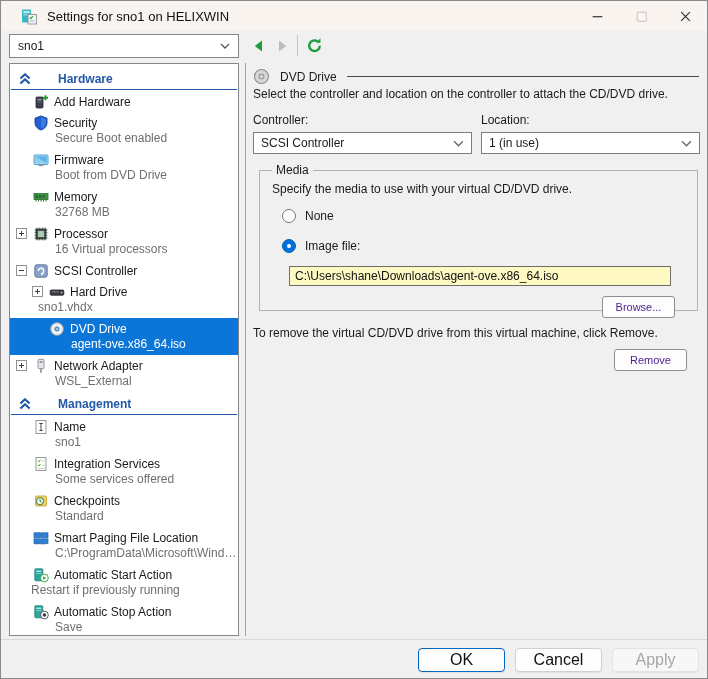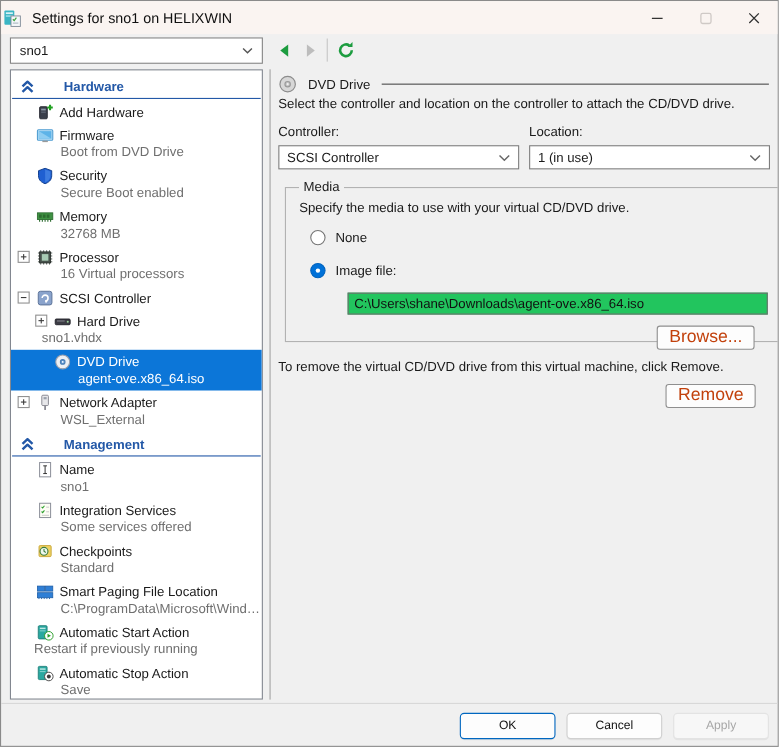--- a/index.html
+++ b/index.html
@@ -6,21 +6,21 @@
   html,body { background:#cfcfcf; }
   body { font-family:"Liberation Sans", sans-serif; }
   .window {
     position:relative; width:708px; height:679px;
     background:#f0f0f0; border:1px solid #8a8a8a; overflow:hidden;
     font-size:12px; color:#1a1a1a;
   }
   
   .titlebar {
     position:absolute; left:0; top:0; right:0; height:30px;
-    background:#faf4f1; display:flex; align-items:center; padding-left:2px;
+    background:#faf4f1; display:flex; align-items:center; padding-left:20px;
   }
   .app-icon { width:17px; height:17px; display:inline-flex; }
   .title-text { margin-left:9px; font-size:13px; color:#111; }
   .win-controls { margin-left:auto; display:flex; height:30px; }
   .win-btn { width:44px; height:30px; display:flex; align-items:center; justify-content:center; }
   .win-btn svg { width:13px; height:13px; }
   
   .vm-select {
     position:absolute; left:8px; top:33px; width:230px; height:24px;
     background:#fff; border:1px solid #848484; display:flex; align-items:center;
@@ -84,38 +84,38 @@
   .radio-row { display:flex; align-items:center; gap:9px; margin-left:12px; }
   .radio-row.first { margin-top:13px; }
   .radio-row.second { margin-top:16px; }
   .radio { width:14px; height:14px; border-radius:50%; border:1px solid #767676; background:#fff; position:relative; flex:none; }
   .radio.selected { background:#0071d8; border-color:#0063be; }
   .radio.selected::after {
     content:''; position:absolute; left:4px; top:4px; width:4px; height:4px;
     border-radius:50%; background:#fff;
   }
   .path-input {
-    display:block; margin-top:13px; margin-left:46px; width:382px; height:20px;
-    border:1px solid #6e6e6e; background:#22c55e; font-family:"Liberation Sans", sans-serif;
+    display:block; margin-top:13px; margin-left:19px; width:382px; height:20px;
+    border:1px solid #6e6e6e; background:#fef9c3; font-family:"Liberation Sans", sans-serif;
     font-size:12px; padding:0 5px; color:#111;
   }
   .browse-row { display:flex; justify-content:flex-end; margin-top:10px; padding-right:12px; }
   .btn {
     height:22px; min-width:73px; background:#fdfdfd; border:1px solid #8f8f8f;
-    border-radius:3px; font-size:16px; display:flex; align-items:center; justify-content:center;
-    padding:0 10px; color:#c2410c;
+    border-radius:3px; font-size:11px; display:flex; align-items:center; justify-content:center;
+    padding:0 10px; color:#4c1d95;
   }
   .remove-hint { margin-top:15px; }
   .remove-row { display:flex; justify-content:flex-end; margin-top:9px; padding-right:14px; }
   
   .footer-divider { position:absolute; left:0; right:0; top:638px; height:1px; background:#d8d8d8; }
   .footer-btn {
     position:absolute; top:647px; width:87px; height:24px; border-radius:4px;
     background:#fdfdfd; border:1px solid #d0d0d0; box-shadow:0 1px 0 rgba(0,0,0,0.05);
-    display:flex; align-items:center; justify-content:center; font-size:11px; color:#111;
+    display:flex; align-items:center; justify-content:center; font-size:16px; color:#111;
   }
   .footer-btn.ok { left:417px; border:1px solid #0067c0; }
   .footer-btn.cancel { left:514px; }
   .footer-btn.apply { left:611px; color:#a6a6a6; background:#f7f7f7; border-color:#e3e3e3; }
 </style>
 </head>
 <body>
 
 <div class="window">
 
@@ -197,43 +197,43 @@
           </span>
           <span class="tree-label">Add Hardware</span>
         </div>
       </div>
       <div class="tree-entry">
         <div class="tree-row">
           <span class="spacer" style="width: 6px;"></span>
           <span class="expander plus hidden"></span>
           <span class="ticon">
             <svg viewBox="0 0 16 16">
+              <path d="M8 1l6 2.2v4.6c0 4-3 6.2-6 7.2-3-1-6-3.2-6-7.2V3.2z" fill="#1f5fd1" stroke="#14418f" stroke-width="0.9"></path>
+              <path d="M8 2.2v11.6c2.6-1 4.8-2.9 4.8-6V3.9z" fill="#3d7ce0"></path>
+            </svg>
+          </span>
+          <span class="tree-label">Security</span>
+        </div>
+        <div class="tree-sub" style="padding-left: 45px;">Secure Boot enabled</div>
+      </div>
+      <div class="tree-entry">
+        <div class="tree-row">
+          <span class="spacer" style="width: 6px;"></span>
+          <span class="expander plus hidden"></span>
+          <span class="ticon">
+            <svg viewBox="0 0 16 16">
               <rect x="1" y="3" width="14" height="9.5" rx="1" fill="#bfe3f7" stroke="#4f9cd1"></rect>
               <rect x="2.2" y="4.2" width="11.6" height="7" fill="#5db3e8"></rect>
               <path d="M2.2 4.2l11.6 7h-11.6z" fill="#8ecdf2"></path>
               <rect x="5.5" y="12.8" width="5" height="1.4" fill="#9a9a9a"></rect>
             </svg>
           </span>
           <span class="tree-label">Firmware</span>
         </div>
         <div class="tree-sub" style="padding-left: 45px;">Boot from DVD Drive</div>
-      </div>
-      <div class="tree-entry">
-        <div class="tree-row">
-          <span class="spacer" style="width: 6px;"></span>
-          <span class="expander plus hidden"></span>
-          <span class="ticon">
-            <svg viewBox="0 0 16 16">
-              <path d="M8 1l6 2.2v4.6c0 4-3 6.2-6 7.2-3-1-6-3.2-6-7.2V3.2z" fill="#1f5fd1" stroke="#14418f" stroke-width="0.9"></path>
-              <path d="M8 2.2v11.6c2.6-1 4.8-2.9 4.8-6V3.9z" fill="#3d7ce0"></path>
-            </svg>
-          </span>
-          <span class="tree-label">Security</span>
-        </div>
-        <div class="tree-sub" style="padding-left: 45px;">Secure Boot enabled</div>
       </div>
       <div class="tree-entry">
         <div class="tree-row">
           <span class="spacer" style="width: 6px;"></span>
           <span class="expander plus hidden"></span>
           <span class="ticon">
             <svg viewBox="0 0 16 16">
               <rect x="1" y="4.5" width="14" height="6" fill="#3f9243" stroke="#2c6b2f" stroke-width="0.8"></rect>
               <rect x="2.5" y="6" width="2.4" height="3" fill="#2c6b2f"></rect>
               <rect x="6" y="6" width="2.4" height="3" fill="#2c6b2f"></rect>

